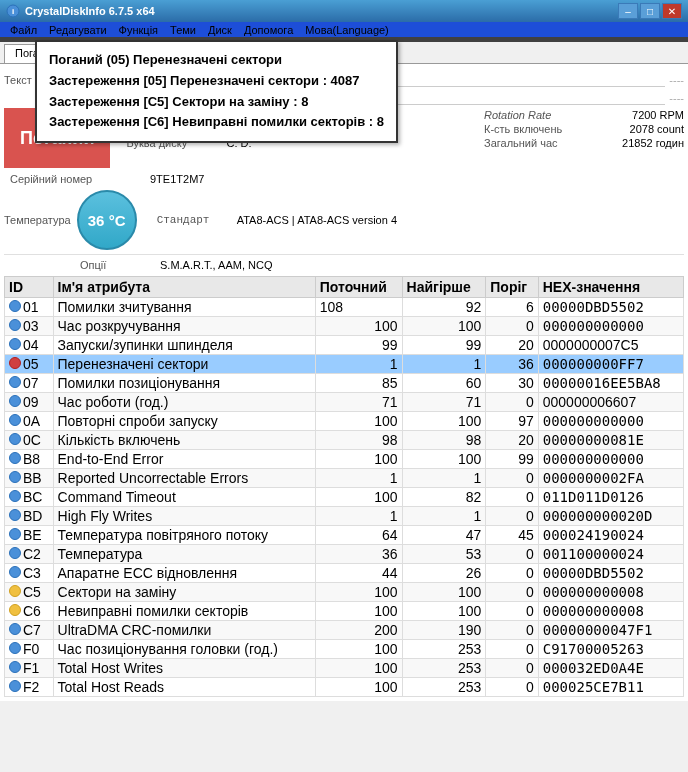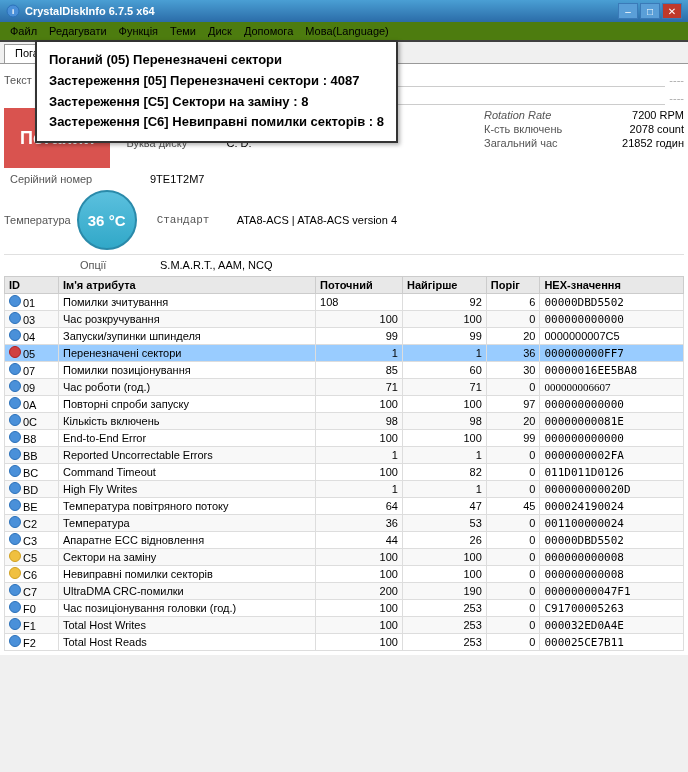--- a/index.html
+++ b/index.html
@@ -20,22 +20,22 @@
     .title-bar-title { flex: 1; font-weight: bold; }
     .title-bar-buttons { display: flex; gap: 2px; }
     .title-btn {
       width: 20px; height: 16px; background: #5a9fd8; border: 1px solid #3a7ab8;
       color: white; font-size: 10px; cursor: pointer; display: flex; align-items: center; justify-content: center;
     }
     .title-btn.close { background: #c0392b; }
     
     
     .menu-bar {
-      background: #4d7c0f;
-      border-bottom: 2px solid #404040;
+      background: #1d4ed8;
+      border-bottom: 5px solid #404040;
       display: flex;
       padding: 2px 4px;
       height: 20px;
       align-items: center;
     }
     .menu-item {
       padding: 1px 6px;
       font-size: 11px;
       cursor: pointer;
       color: #000;
@@ -92,21 +92,21 @@
       background: linear-gradient(to bottom, #5bc0de, #31a8c8);
       border: 2px solid #2a8aaa;
       border-radius: 50%;
       width: 60px; height: 60px;
       display: flex; align-items: center; justify-content: center;
       color: white; font-size: 15px; font-weight: bold;
       margin-right: 10px;
     }
     
     
-    .smart-table { width: 100%; border-collapse: collapse; font-size: 11px; margin-top: 4px; }
+    .smart-table { width: 100%; border-collapse: collapse; font-size: 14px; margin-top: 4px; }
     .smart-table th {
       background: #e8e8e8;
       border: 1px solid #ccc;
       padding: 2px 4px;
       text-align: left;
       font-weight: bold;
     }
     .smart-table td {
       border: 1px solid #ddd;
       padding: 1px 4px;
@@ -308,21 +308,21 @@
     <td style="font-family:monospace;">00000016EE5BA8</td>
   </tr>
         <tr>
     <td>
       <span class="disk-indicator ind-blue"></span>09
     </td>
     <td>Час роботи (год.)</td>
     <td style="text-align:right;">71</td>
     <td style="text-align:right;">71</td>
     <td style="text-align:right;">0</td>
-    <td style="font-family:Liberation Serif, serif;margin-left:32px;">000000006607</td>
+    <td style="font-family:Liberation Sans, sans-serif;margin-left:32px;">000000006607</td>
   </tr>
         <tr>
     <td>
       <span class="disk-indicator ind-blue"></span>0A
     </td>
     <td>Повторні спроби запуску</td>
     <td style="text-align:right;">100</td>
     <td style="text-align:right;">100</td>
     <td style="text-align:right;">97</td>
     <td style="font-family:monospace;">000000000000</td>

